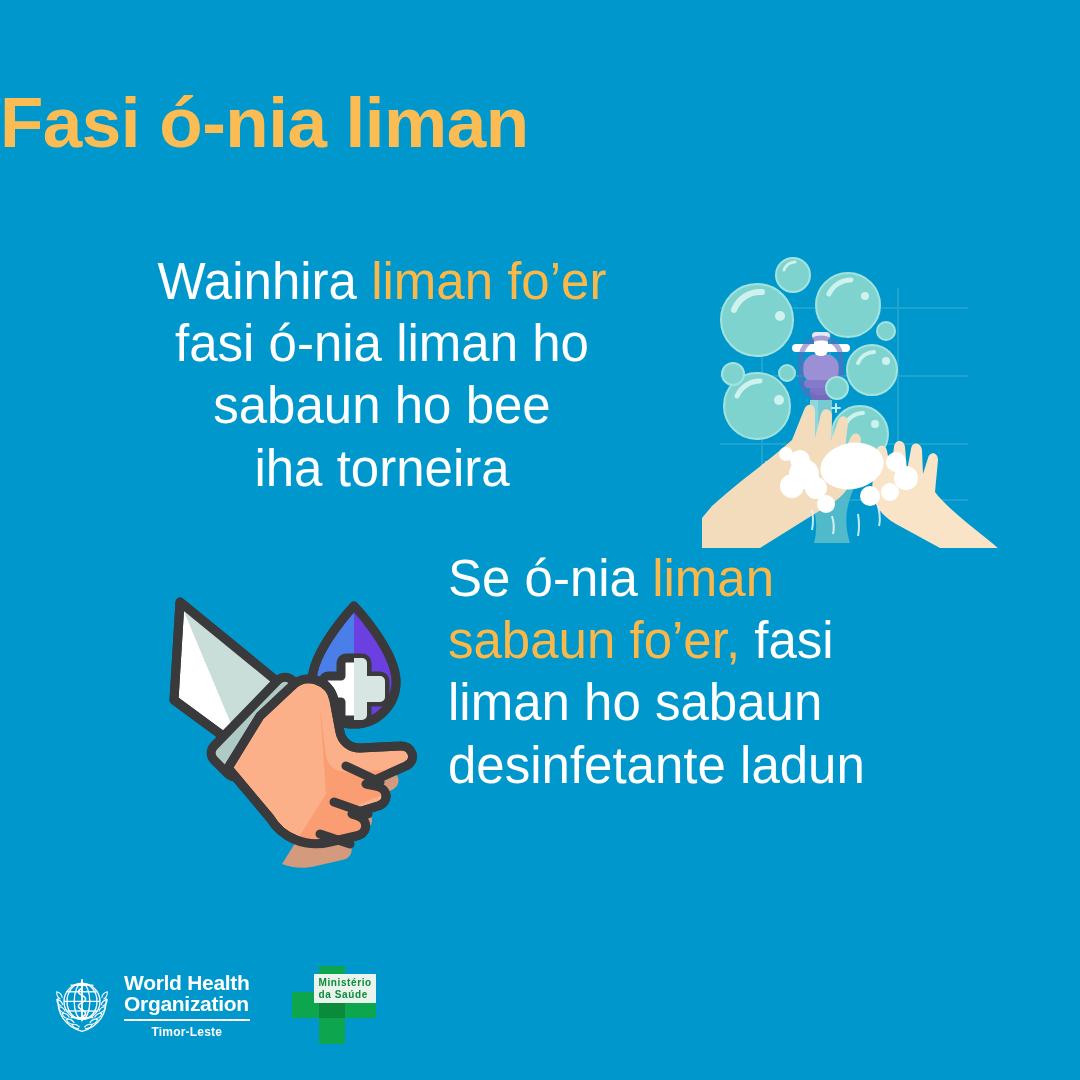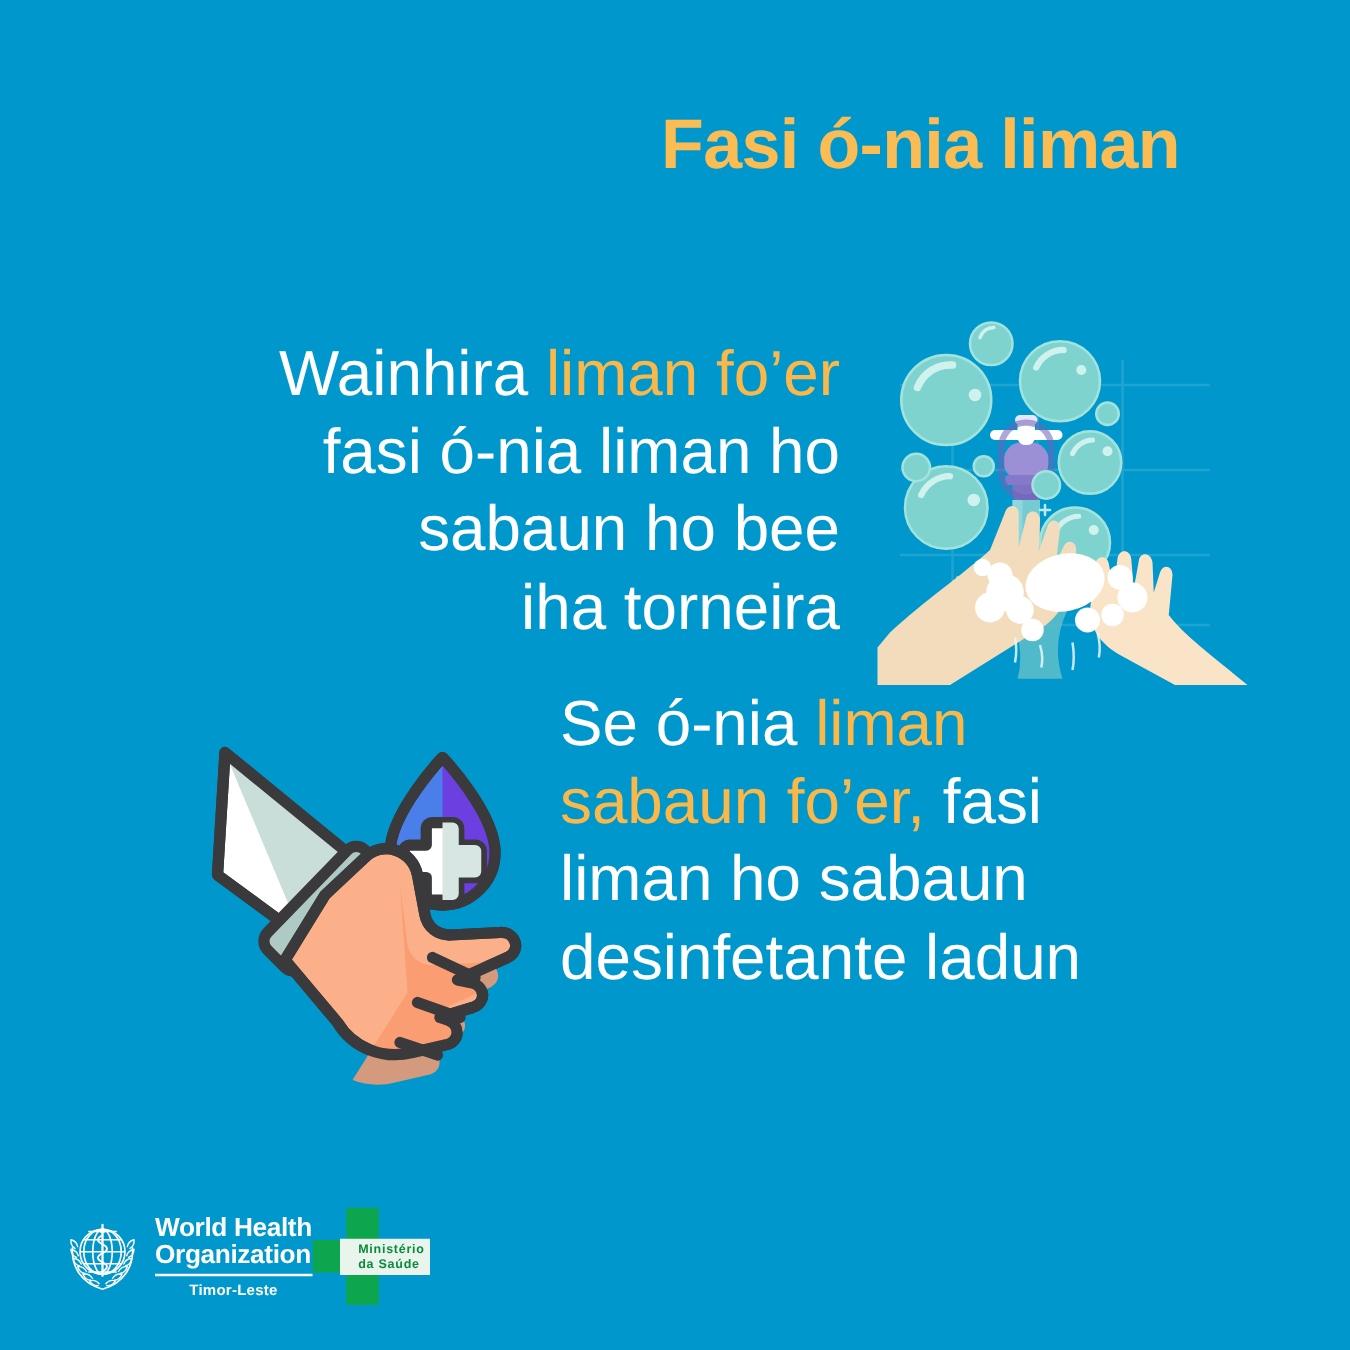--- a/index.html
+++ b/index.html
@@ -15,41 +15,41 @@
     overflow: hidden;
     font-family: "Liberation Sans", sans-serif;
   }
 
   
   #title {
     position: absolute;
     top: 86px;
     left: 0;
     width: 944px;
-    text-align: right;
+    text-align: left;
     color: #FBBC54;
-    font-size: 56px;
+    font-size: 71px;
     font-weight: bold;
     letter-spacing: -0.5px;
     line-height: 1.05;
   }
 
   
   .body-text {
     position: absolute;
     color: #ffffff;
     font-size: 51px;
     line-height: 1.22;
     font-weight: normal;
   }
   #para-1 {
-    top: 268px;
+    top: 251px;
     left: 92px;
     width: 580px;
-    text-align: right;
+    text-align: center;
   }
   #para-2 {
     top: 548px;
     left: 448px;
     width: 556px;
     text-align: left;
   }
   .hl { color: #FBB84A; }
 
   
@@ -68,20 +68,21 @@
     height: 290px;
   }
 
   
   #footer {
     position: absolute;
     left: 52px;
     bottom: 36px;
     display: flex;
     align-items: center;
+    gap: 42px;
   }
   #who-logo {
     display: flex;
     align-items: center;
     gap: 12px;
   }
   #who-text {
     color: #ffffff;
     line-height: 1.0;
   }
@@ -104,23 +105,23 @@
     letter-spacing: 0.2px;
   }
   #moh-logo {
     position: relative;
     width: 84px;
     height: 78px;
   }
   #moh-label {
     position: absolute;
     left: 22px;
-    top: 25px;
+    top: 8px;
     background: #E8F4EC;
-    padding: 3px 4px 3px 15px;
+    padding: 3px 4px 3px 5px;
     color: #0B8A3C;
     font-size: 10px;
     font-weight: bold;
     line-height: 1.15;
     letter-spacing: 0.6px;
     white-space: nowrap;
   }
   #moh-label span { display: block; }
 </style>
 </head>

